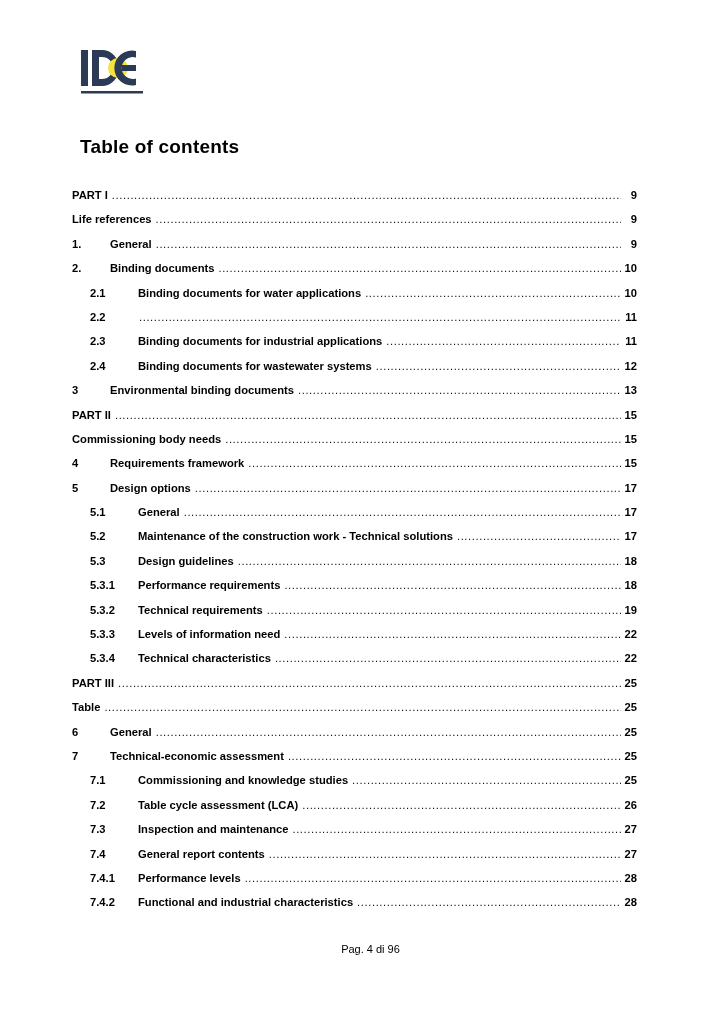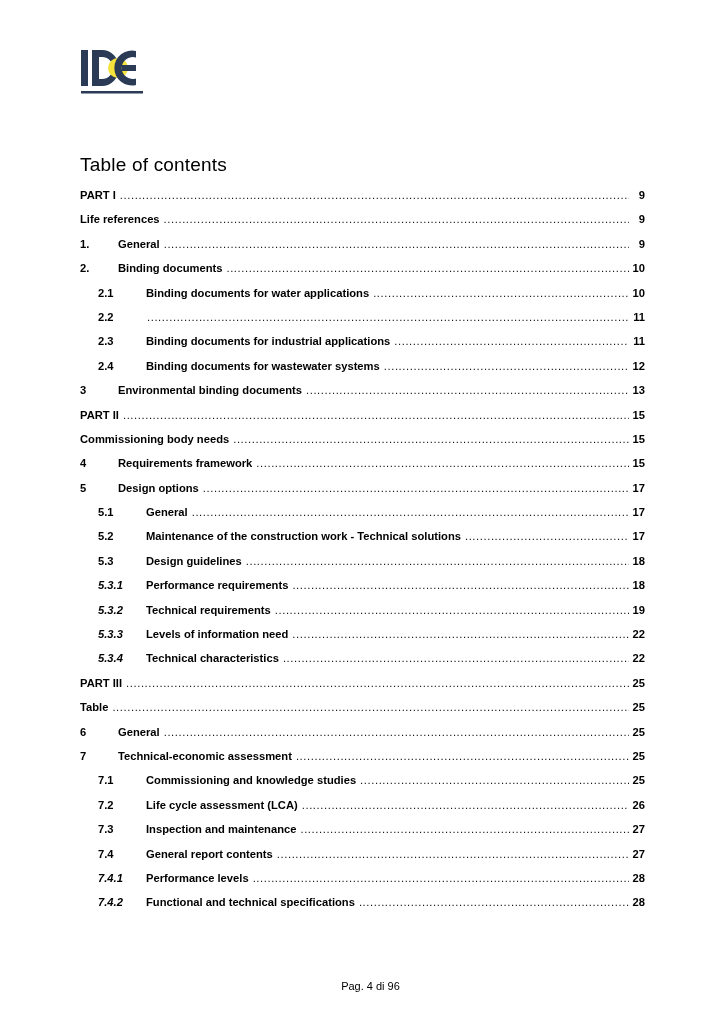--- a/index.html
+++ b/index.html
@@ -32,30 +32,29 @@
     height: 52px;
   }
   .logo-svg { display: block; }
 
   
   .toc-title {
     position: absolute;
     left: 80px;
     top: 136px;
     font-size: 19px;
-    font-weight: normal;
+    font-weight: bold;
     letter-spacing: 0.2px;
     color: #000;
-    margin-top: 18px;
   }
 
   
   .toc {
     position: absolute;
-    left: 80px;
+    left: 72px;
     top: 190px;
     width: 565px;
   }
   .toc-row {
     display: flex;
     align-items: baseline;
     font-size: 11.2px;
     font-weight: bold;
     line-height: 1;
     height: 24.4px;
@@ -89,32 +88,31 @@
   }
 
   
   .lvl0 .toc-num { width: 0; }
   .lvl0 { padding-left: 0; }
   .lvl1 { padding-left: 0; }
   .lvl1 .toc-num { width: 38px; }
   .lvl2 { padding-left: 18px; }
   .lvl2 .toc-num { width: 48px; }
   .lvl3 { padding-left: 18px; }
-  .lvl3 .toc-num { width: 48px; font-style: italic; }
+  .lvl3 .toc-num { width: 48px; }
 
   
   .footer {
     position: absolute;
     left: 16px;
     right: 0;
     top: 943px;
     text-align: center;
     font-size: 11px;
     color: #000;
-    margin-top: 37px;
   }
 </style>
 </head>
 <body>
 
 <div class="page">
 
   <div class="logo-block">
     <svg class="logo-svg" width="70" height="52" viewBox="0 0 70 52">
 
@@ -279,21 +277,21 @@
         <span class="toc-page">25</span>
       </div>
       <div class="toc-row lvl2">
         <span class="toc-num">7.1</span>
         <span class="toc-label">Commissioning and knowledge studies</span>
         <span class="toc-dots">...............................................................................................................................................................</span>
         <span class="toc-page">25</span>
       </div>
       <div class="toc-row lvl2">
         <span class="toc-num">7.2</span>
-        <span class="toc-label">Life cycle assessment (LCA)</span>
+        <span class="toc-label">Table cycle assessment (LCA)</span>
         <span class="toc-dots">...............................................................................................................................................................</span>
         <span class="toc-page">26</span>
       </div>
       <div class="toc-row lvl2">
         <span class="toc-num">7.3</span>
         <span class="toc-label">Inspection and maintenance</span>
         <span class="toc-dots">...............................................................................................................................................................</span>
         <span class="toc-page">27</span>
       </div>
       <div class="toc-row lvl2">
@@ -303,20 +301,20 @@
         <span class="toc-page">27</span>
       </div>
       <div class="toc-row lvl3">
         <span class="toc-num">7.4.1</span>
         <span class="toc-label">Performance levels</span>
         <span class="toc-dots">...............................................................................................................................................................</span>
         <span class="toc-page">28</span>
       </div>
       <div class="toc-row lvl3">
         <span class="toc-num">7.4.2</span>
-        <span class="toc-label">Functional and technical specifications</span>
+        <span class="toc-label">Functional and industrial characteristics</span>
         <span class="toc-dots">...............................................................................................................................................................</span>
         <span class="toc-page">28</span>
       </div>
     </div>
 
   <div class="footer">Pag. 4 di 96</div>
 </div>
 
 </body></html>

